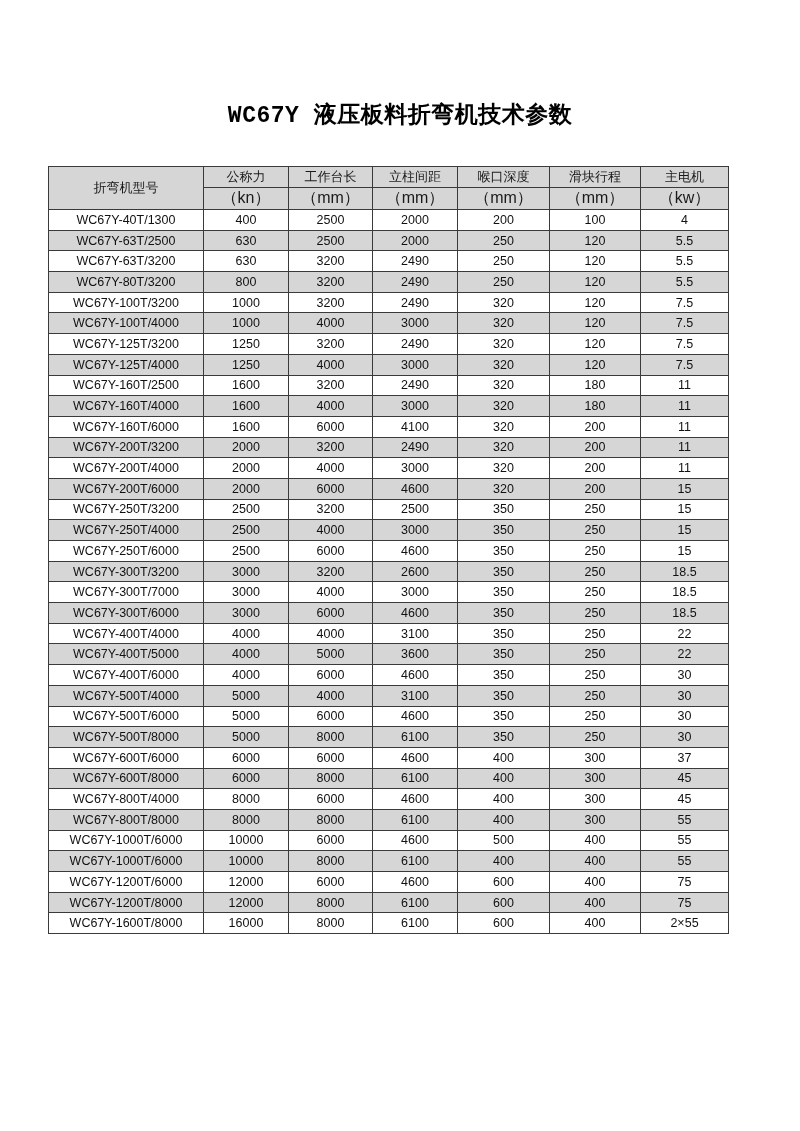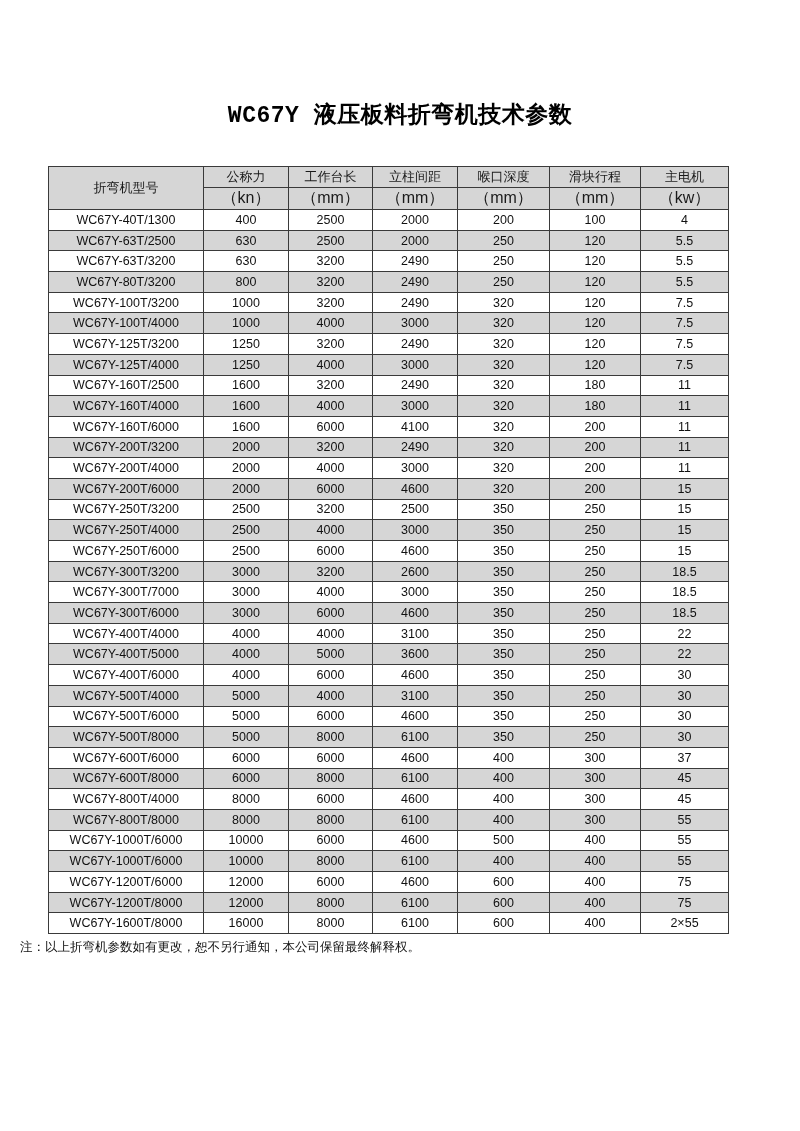--- a/index.html
+++ b/index.html
@@ -414,15 +414,14 @@
           <td>16000</td>
           <td>8000</td>
           <td>6100</td>
           <td>600</td>
           <td>400</td>
           <td>2×55</td>
         </tr>
       </tbody>
   </table>
 
-  <div class="note">注：以上折弯机参数如有更改，恕不另行通知，本公司保留最终解释权。</div>
 
 </div>
 
 </body></html>

